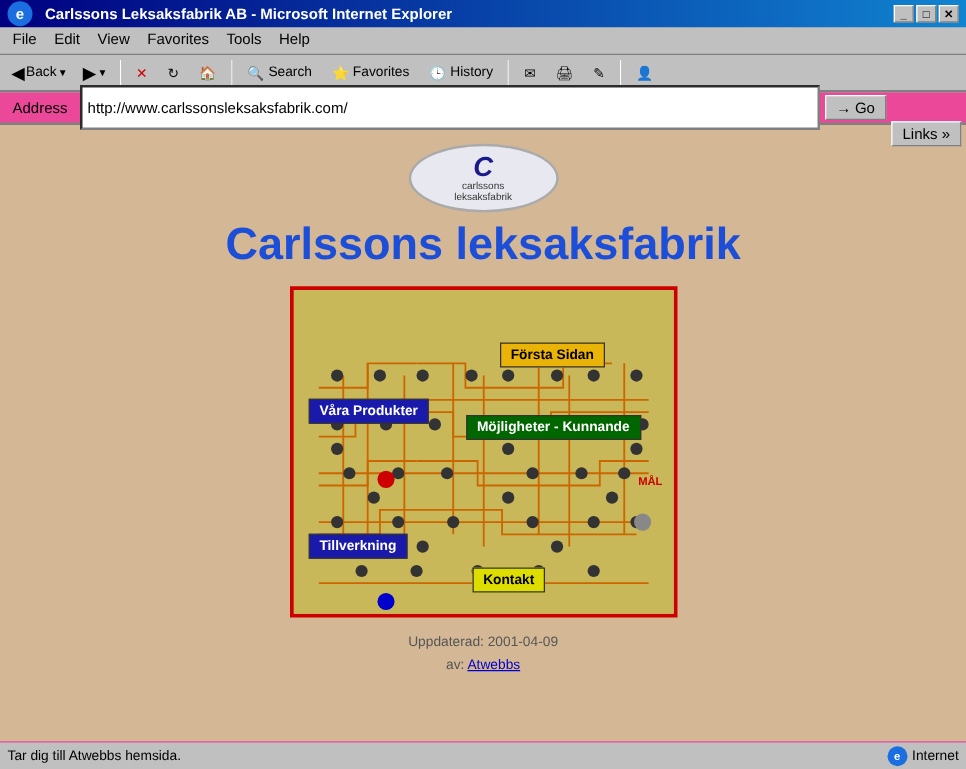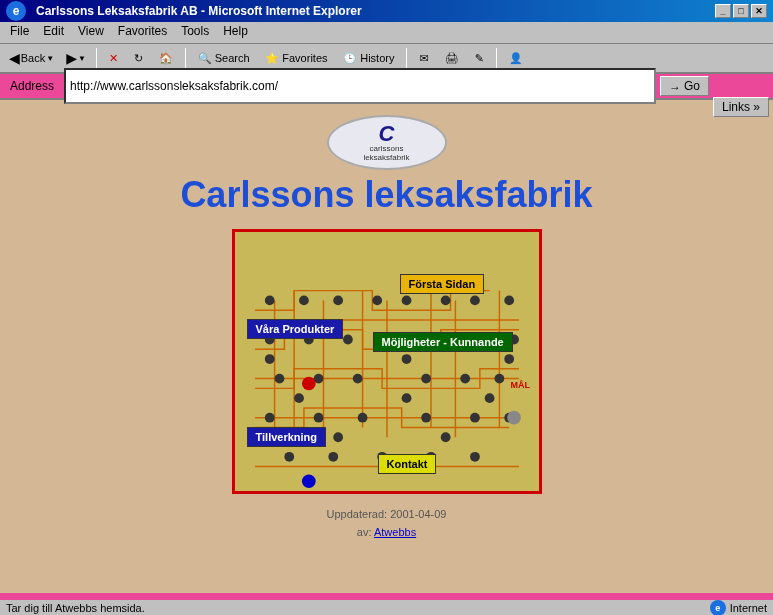--- a/index.html
+++ b/index.html
@@ -96,24 +96,24 @@
       padding: 2px 4px;
       border-bottom: 2px solid #808080;
       gap: 4px;
     }
     .address-label {
       font-size: 12px;
       padding: 0 6px;
     }
     .address-input {
       flex: 1;
-      height: 36px;
+      height: 20px;
       border: 2px inset #808080;
       font-size: 12px;
-      padding: 0 4px;
+      padding: 16px 4px;
       background: white;
     }
     .go-btn {
       padding: 2px 8px;
       font-size: 12px;
       background: #c0c0c0;
       border: 1px solid;
       border-color: #fff #808080 #808080 #fff;
       cursor: pointer;
       height: 20px;
@@ -248,21 +248,21 @@
       font-size: 11px;
     }
 
     
     .status-bar {
       position: fixed;
       bottom: 0;
       width: 773px;
       height: 22px;
       background: #c0c0c0;
-      border-top: 7px solid #ec4899;
+      border-top: 1px solid #ec4899;
       display: flex;
       align-items: center;
       padding: 0 6px;
       justify-content: space-between;
     }
     .status-text { font-size: 11px; }
     .status-right {
       display: flex;
       align-items: center;
       gap: 4px;

